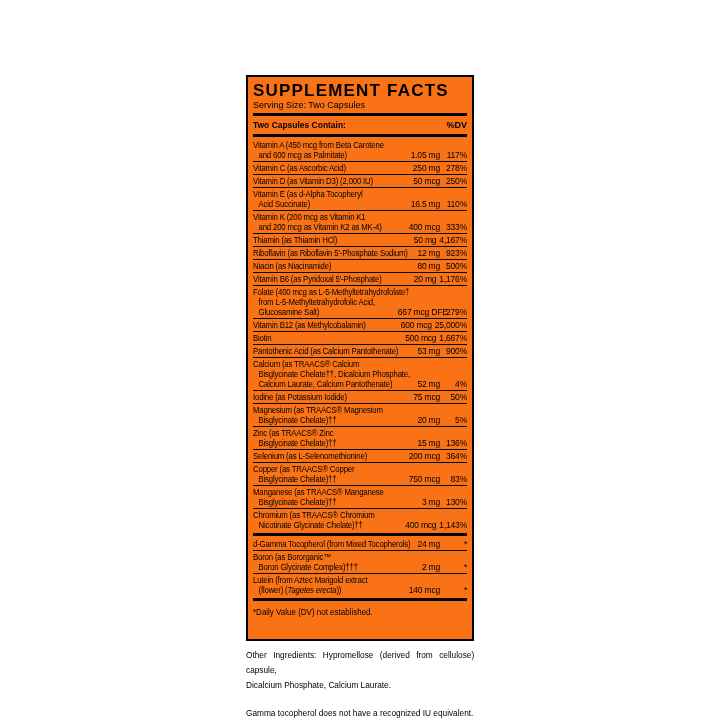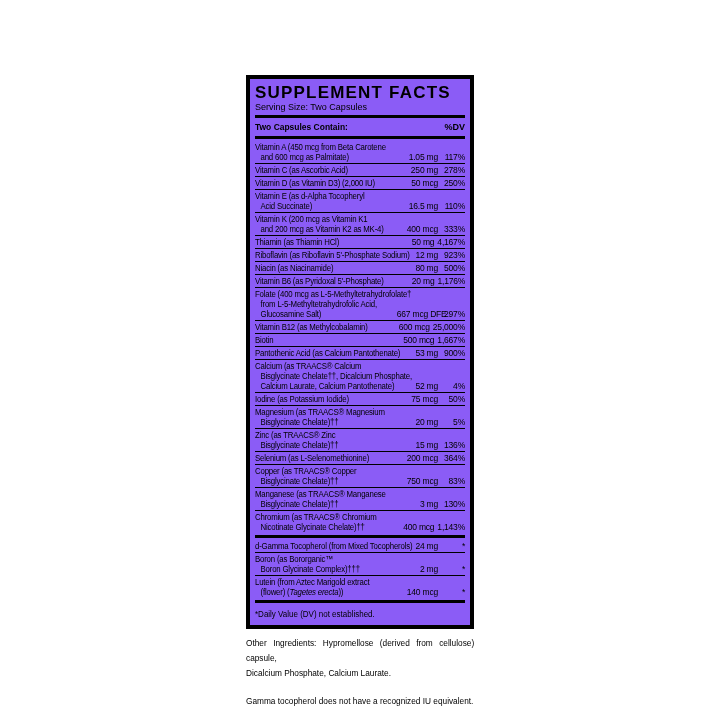--- a/index.html
+++ b/index.html
@@ -3,22 +3,22 @@
 <meta charset="utf-8">
 <style>
   html,body{margin:0;padding:0;}
   body{
     width:720px;height:720px;position:relative;background:#ffffff;
     font-family:"Liberation Sans", sans-serif;color:#000;
     -webkit-font-smoothing:antialiased;
   }
   .wrap{position:absolute;left:246px;top:75px;width:228px;}
   .panel{
-    border:4px solid #000000;background:#8b5cf6;box-sizing:border-box;
-    padding:3px 5px 4px 5px;
+    border:2px solid #000000;background:#f97316;box-sizing:border-box;
+    padding:3px 5px 20px 5px;
   }
   .title{
     font-size:17px;font-weight:bold;letter-spacing:1.2px;line-height:19px;
     white-space:nowrap;margin-top:1px;
   }
   .serving{font-size:9px;line-height:11px;white-space:nowrap;}
   .bar{height:3px;background:#000;margin:2px 0;}
   .head-row{
     display:flex;justify-content:space-between;align-items:flex-end;
     font-size:9px;font-weight:bold;padding:2px 0 2px 0;
@@ -127,21 +127,21 @@
           <span class="name">Vitamin B6 (as Pyridoxal 5'-Phosphate)</span>
           <span class="amt">20 mg</span>
           <span class="dv">1,176%</span>
         </div>
 
         <div class="row">
           <span class="name">Folate (400 mcg as L-5-Methyltetrahydrofolate†
 from L-5-Methyltetrahydrofolic Acid,
 Glucosamine Salt)</span>
           <span class="amt">667 mcg DFE</span>
-          <span class="dv">297%</span>
+          <span class="dv">279%</span>
         </div>
 
         <div class="row">
           <span class="name">Vitamin B12 (as Methylcobalamin)</span>
           <span class="amt">600 mcg</span>
           <span class="dv">25,000%</span>
         </div>
 
         <div class="row">
           <span class="name">Biotin</span>

